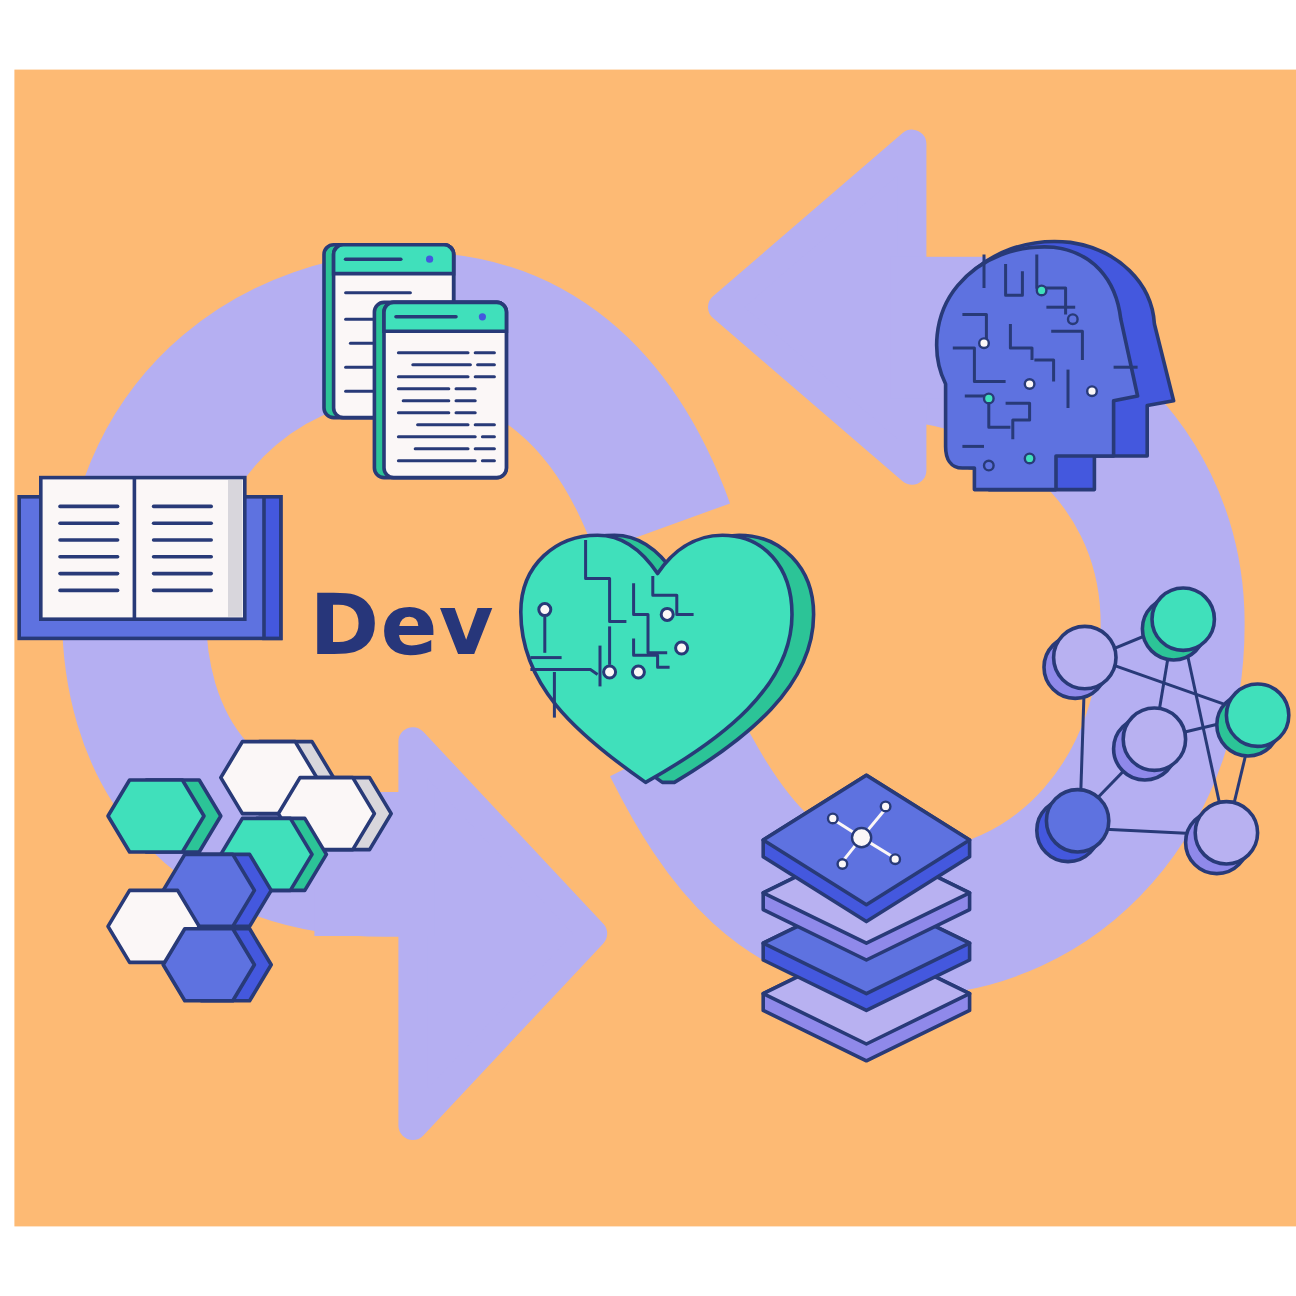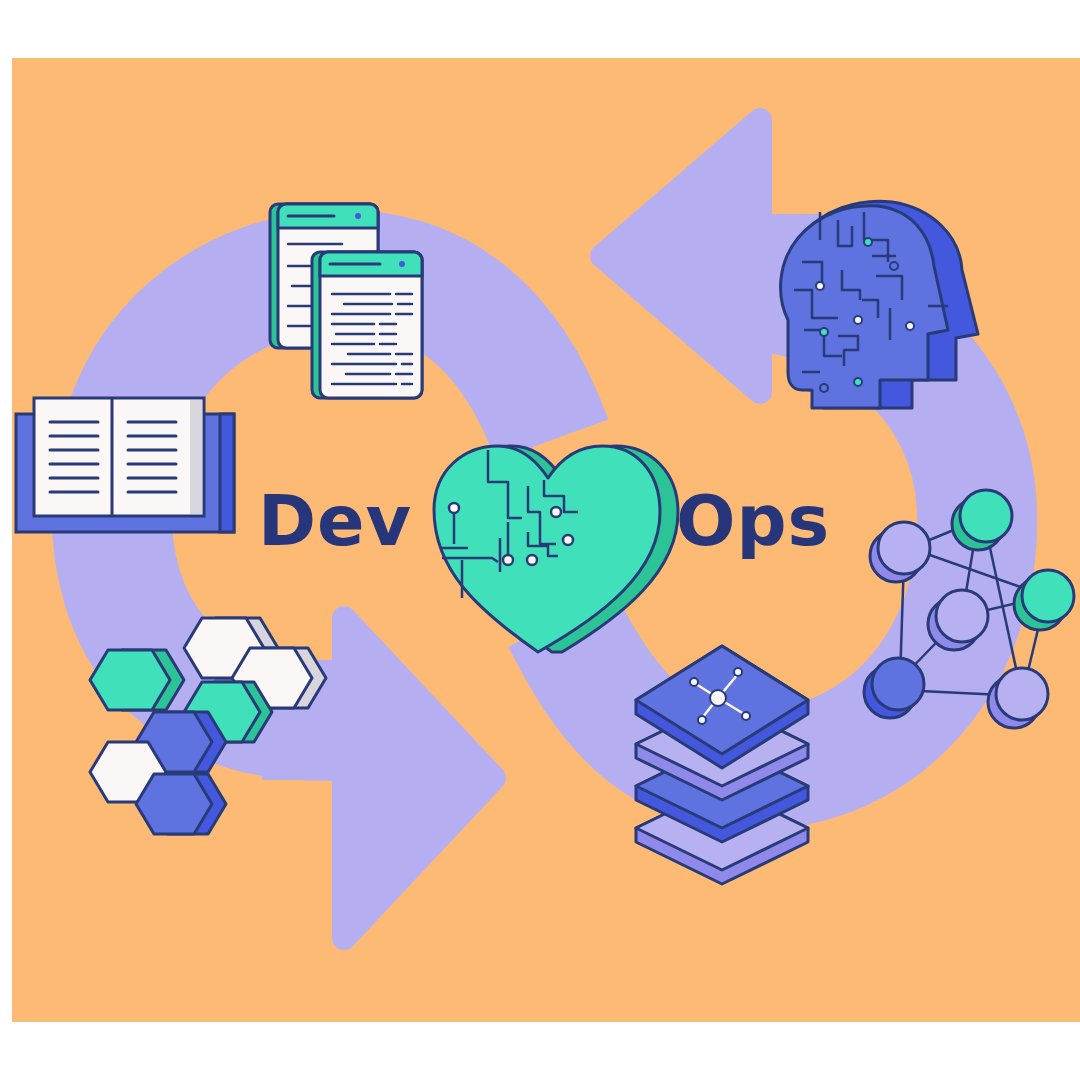--- a/index.html
+++ b/index.html
@@ -227,15 +227,14 @@
           <circle cx="706" cy="698" r="8"></circle>
           <circle cx="682" cy="682" r="4"></circle>
           <circle cx="726" cy="672" r="4"></circle>
           <circle cx="690" cy="720" r="4"></circle>
           <circle cx="734" cy="716" r="4"></circle>
         </g>
       </g>
     </svg>
 
     <div class="word word-dev" style="color:#27367a;">Dev</div>
-    <div class="word word-ops" style="color:#27367a;">Ops</div>
   </div>
 </div>
 
 </body></html>

